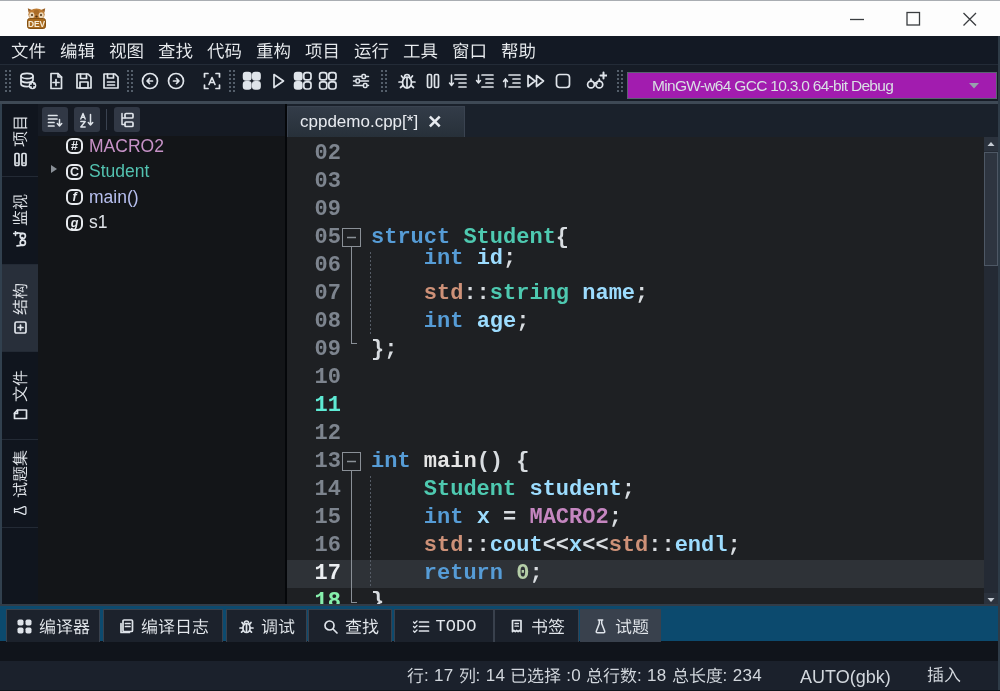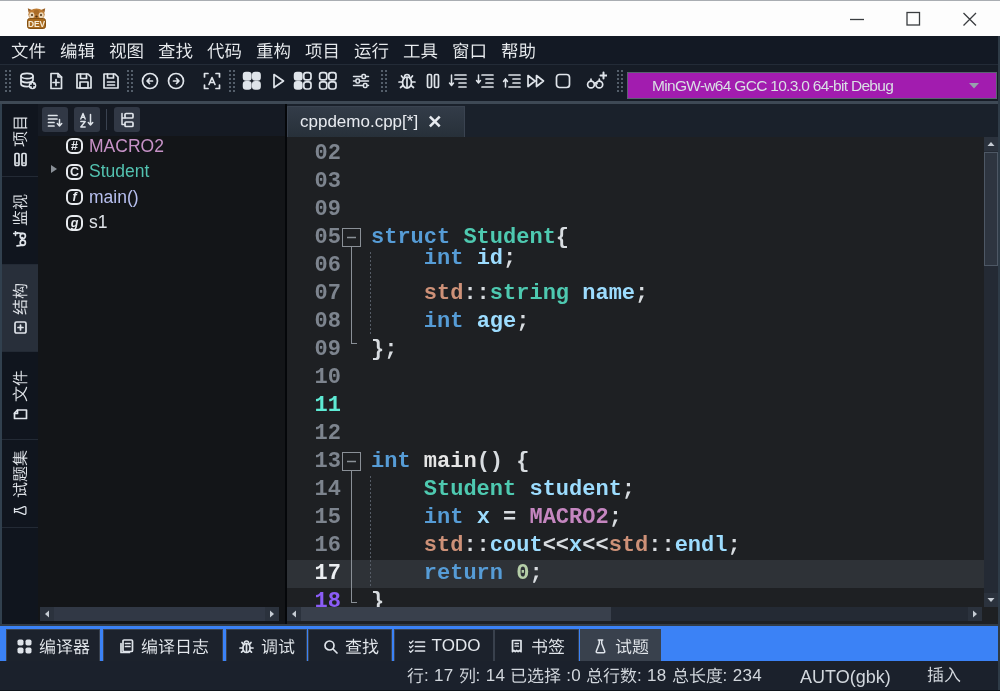--- a/index.html
+++ b/index.html
@@ -20,21 +20,21 @@
 #phead{position:absolute;left:0;top:0;width:247px;height:32px;background:#151a23;}
 .pbtn{position:absolute;top:3px;width:26px;height:25px;background:#313845;border-radius:3px;display:flex;align-items:center;justify-content:center;}
 #splitter{position:absolute;left:285px;top:0;width:2px;height:520px;background:#05070a;}
 #editor{position:absolute;left:287px;top:0;width:713px;height:520px;background:#1e2023;}
 #tabbar{position:absolute;left:0;top:0;width:713px;height:33px;background:#1a212b;}
 #tab1{position:absolute;left:0;top:2px;width:178px;height:31px;background:linear-gradient(180deg,#333c48,#273039);color:#e8ebf0;font-size:17px;display:flex;align-items:center;justify-content:flex-start;padding-left:12px;border:1px solid #3a4350;border-bottom:none;}
 #code{position:absolute;left:0;top:33px;width:697px;height:470px;font-family:"Liberation Mono",monospace;font-size:22px;line-height:28px;font-weight:bold;white-space:pre;overflow:hidden;}
 .ln{position:absolute;left:0;width:54px;text-align:right;color:#7d848e;}
 .cl{position:absolute;left:84px;}
 .hl{position:absolute;left:0;width:697px;height:28px;background:#2e3237;}
-#btabs{position:absolute;left:0;top:624px;width:1000px;height:37px;background:#3b82f6;border-top:2px solid #323c47;}
+#btabs{position:absolute;left:0;top:604px;width:1000px;height:37px;background:#0c4a6e;border-top:2px solid #323c47;font-family:Liberation Mono, monospace;}
 .btab{position:absolute;top:3px;height:33px;border-bottom:none!important;background:#1c222c;border:1px solid #39414d;display:flex;align-items:center;justify-content:center;gap:6px;color:#e3e7ec;font-size:16px;}
 #statusbar{position:absolute;left:0;top:661px;width:1000px;height:30px;background:#1b212c;color:#d2d7dd;font-size:15px;}
 
 </style></head><body>
 <svg width="0" height="0" style="position:absolute">
 <defs>
 <path id="u4e66" d="M717 760C781 717 864 656 905 617L951 674C909 711 824 770 762 810ZM126 665V592H418V395H60V323H418V-79H494V323H864C853 178 839 115 819 97C809 88 798 87 777 87C754 87 689 88 626 94C640 73 650 43 652 21C713 18 773 17 804 19C839 22 862 28 882 50C912 79 928 160 943 361C944 372 946 395 946 395H800V665H494V837H418V665ZM494 395V592H726V395Z"></path>
 <path id="u4ee3" d="M715 783C774 733 844 663 877 618L935 658C901 703 829 771 769 819ZM548 826C552 720 559 620 568 528L324 497L335 426L576 456C614 142 694 -67 860 -79C913 -82 953 -30 975 143C960 150 927 168 912 183C902 67 886 8 857 9C750 20 684 200 650 466L955 504L944 575L642 537C632 626 626 724 623 826ZM313 830C247 671 136 518 21 420C34 403 57 365 65 348C111 389 156 439 199 494V-78H276V604C317 668 354 737 384 807Z"></path>
 <path id="u4ef6" d="M317 341V268H604V-80H679V268H953V341H679V562H909V635H679V828H604V635H470C483 680 494 728 504 775L432 790C409 659 367 530 309 447C327 438 359 420 373 409C400 451 425 504 446 562H604V341ZM268 836C214 685 126 535 32 437C45 420 67 381 75 363C107 397 137 437 167 480V-78H239V597C277 667 311 741 339 815Z"></path>
 <path id="u5165" d="M295 755C361 709 412 653 456 591C391 306 266 103 41 -13C61 -27 96 -58 110 -73C313 45 441 229 517 491C627 289 698 58 927 -70C931 -46 951 -6 964 15C631 214 661 590 341 819Z"></path>
@@ -520,21 +520,21 @@
 <div class="ln" style="top:311px;color:#7d848e">13</div>
 <div class="cl" style="top:311px"><span style="color:#569cd6">int</span> <span style="color:#e5e5e5">main</span><span style="color:#d8dce0">()</span> <span style="color:#d8dce0">{</span></div>
 <div class="ln" style="top:339px;color:#7d848e">14</div>
 <div class="cl" style="top:339px">    <span style="color:#4ec9b0">Student</span> <span style="color:#9cdcfe">student</span><span style="color:#d8dce0">;</span></div>
 <div class="ln" style="top:367px;color:#7d848e">15</div>
 <div class="cl" style="top:367px">    <span style="color:#569cd6">int</span> <span style="color:#9cdcfe">x</span> <span style="color:#d8dce0">=</span> <span style="color:#c586c0">MACRO2</span><span style="color:#d8dce0">;</span></div>
 <div class="ln" style="top:395px;color:#7d848e">16</div>
 <div class="cl" style="top:395px">    <span style="color:#ce9178">std</span><span style="color:#d8dce0">::</span><span style="color:#9cdcfe">cout</span><span style="color:#d8dce0">&lt;&lt;</span><span style="color:#9cdcfe">x</span><span style="color:#d8dce0">&lt;&lt;</span><span style="color:#ce9178">std</span><span style="color:#d8dce0">::</span><span style="color:#9cdcfe">endl</span><span style="color:#d8dce0">;</span></div>
 <div class="ln" style="top:423px;color:#eceff2">17</div>
 <div class="cl" style="top:423px">    <span style="color:#569cd6">return</span> <span style="color:#b5cea8">0</span><span style="color:#d8dce0">;</span></div>
-<div class="ln" style="top:451px;color:#8b5cf6">18</div>
+<div class="ln" style="top:451px;color:#86efac">18</div>
 <div class="cl" style="top:451px"><span style="color:#d8dce0">}</span></div>
 <div class="abs" style="left:55px;top:91px;width:19px;height:19px;border:1px solid #8a9097"></div>
 <svg class="abs" style="left:55px;top:95px" width="19" height="11" viewBox="0 0 19 11">
             <path d="M5 5.5h9" stroke="#8a9097" stroke-width="1.5"></path>
           </svg>
 <div class="abs" style="left:55px;top:315px;width:19px;height:19px;border:1px solid #8a9097"></div>
 <svg class="abs" style="left:55px;top:319px" width="19" height="11" viewBox="0 0 19 11">
             <path d="M5 5.5h9" stroke="#8a9097" stroke-width="1.5"></path>
           </svg>
 <div class="abs" style="left:64px;top:110px;width:1px;height:96px;background:#8a9097"></div>

